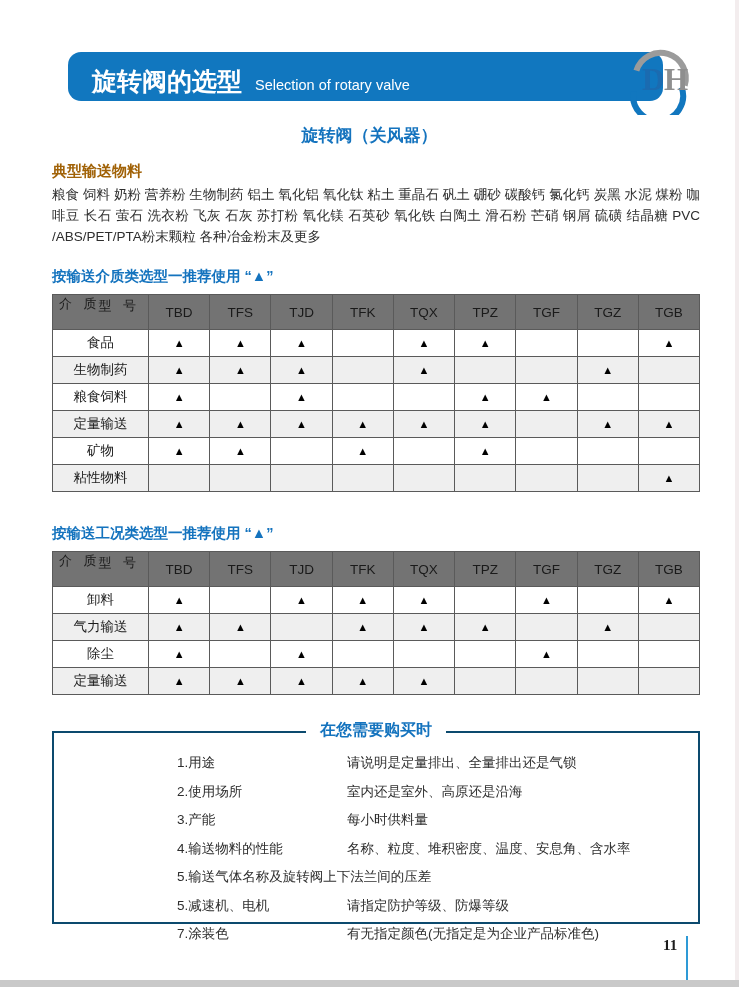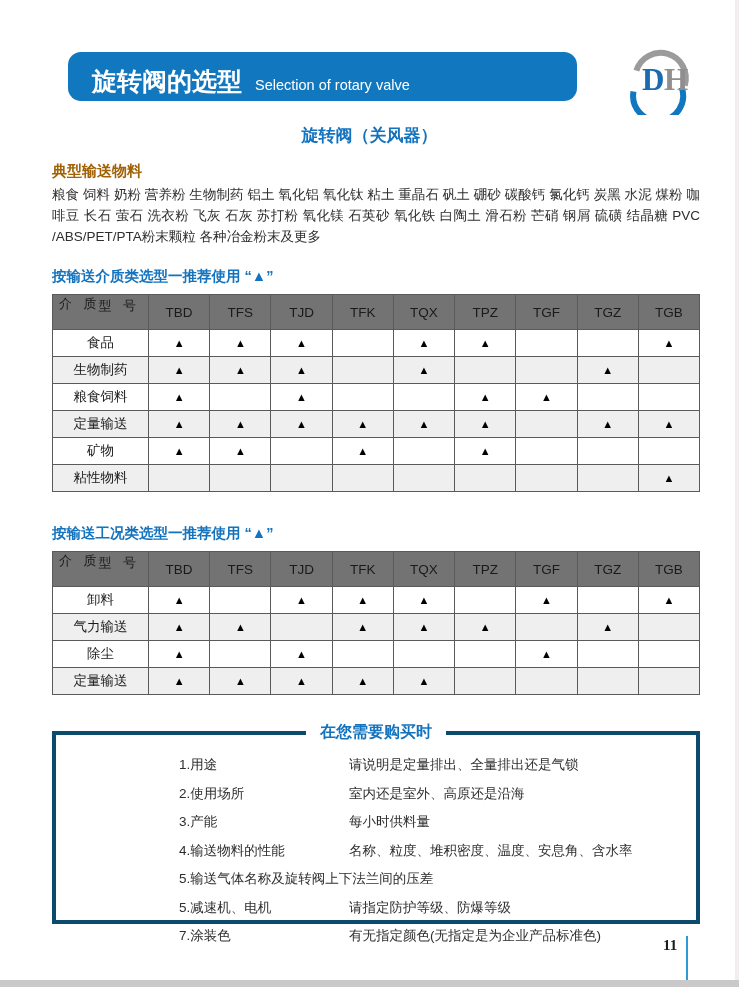--- a/index.html
+++ b/index.html
@@ -8,21 +8,21 @@
     font-family:"Liberation Sans","DejaVu Sans",sans-serif;
     color:#1a1a1a;overflow:hidden;
   }
   
   .edge-bottom{position:absolute;left:0;bottom:0;width:739px;height:7px;background:#c9c9c9;}
   .edge-right{position:absolute;right:0;top:0;width:4px;height:980px;background:#f3edee;}
 
   
   .header{position:relative;height:112px;}
   .banner{
-    position:absolute;left:68px;top:52px;width:509px;height:49px;
+    position:absolute;left:68px;top:52px;width:595px;height:49px;
     background:#1177bf;border-radius:13px;display:flex;align-items:baseline;
     padding:0;box-sizing:border-box;
   }
   .banner-zh{color:#fff;font-size:25px;font-weight:bold;margin:9px 0 0 24px;line-height:40px;}
   .banner-en{color:#fff;font-size:14.5px;margin-left:13px;text-align:center;}
   .logo{position:absolute;left:620px;top:47px;width:84px;height:68px;}
 
   
   .page-title{
     text-align:center;color:#1473be;font-size:17px;font-weight:bold;margin:12px 0 0 0;
@@ -50,21 +50,21 @@
   table.sel td.mark{font-size:11px;color:#000;}
   .corner{
     position:relative;height:34px;
     background:linear-gradient(to bottom right,#cde7f7 calc(50% - 1px),#6f828e calc(50% + 0px),#cde7f7 calc(50% + 1px));
   }
   .corner .c-top{position:absolute;top:2px;right:8px;font-size:13px;letter-spacing:4px;}
   .corner .c-bottom{position:absolute;bottom:16px;left:6px;font-size:13px;letter-spacing:4px;margin-top:20px;}
 
   
   .purchase-box{
-    position:relative;margin-top:36px;border:4px solid #0c4a6e;height:193px;box-sizing:border-box;
+    position:relative;margin-top:36px;border:2px solid #0c4a6e;height:193px;box-sizing:border-box;
   }
   .purchase-title{
     position:absolute;top:-13px;left:50%;transform:translateX(-50%);
     background:#fff;padding:0 14px;color:#1473be;font-size:16px;font-weight:bold;white-space:nowrap;
   }
   .purchase-items{padding:16px 0 0 123px;font-size:13.5px;color:#2e2e2e;}
   .p-row{display:flex;line-height:28.5px;}
   .p-label{width:170px;flex-shrink:0;}
   .p-desc{flex:1;}
 

